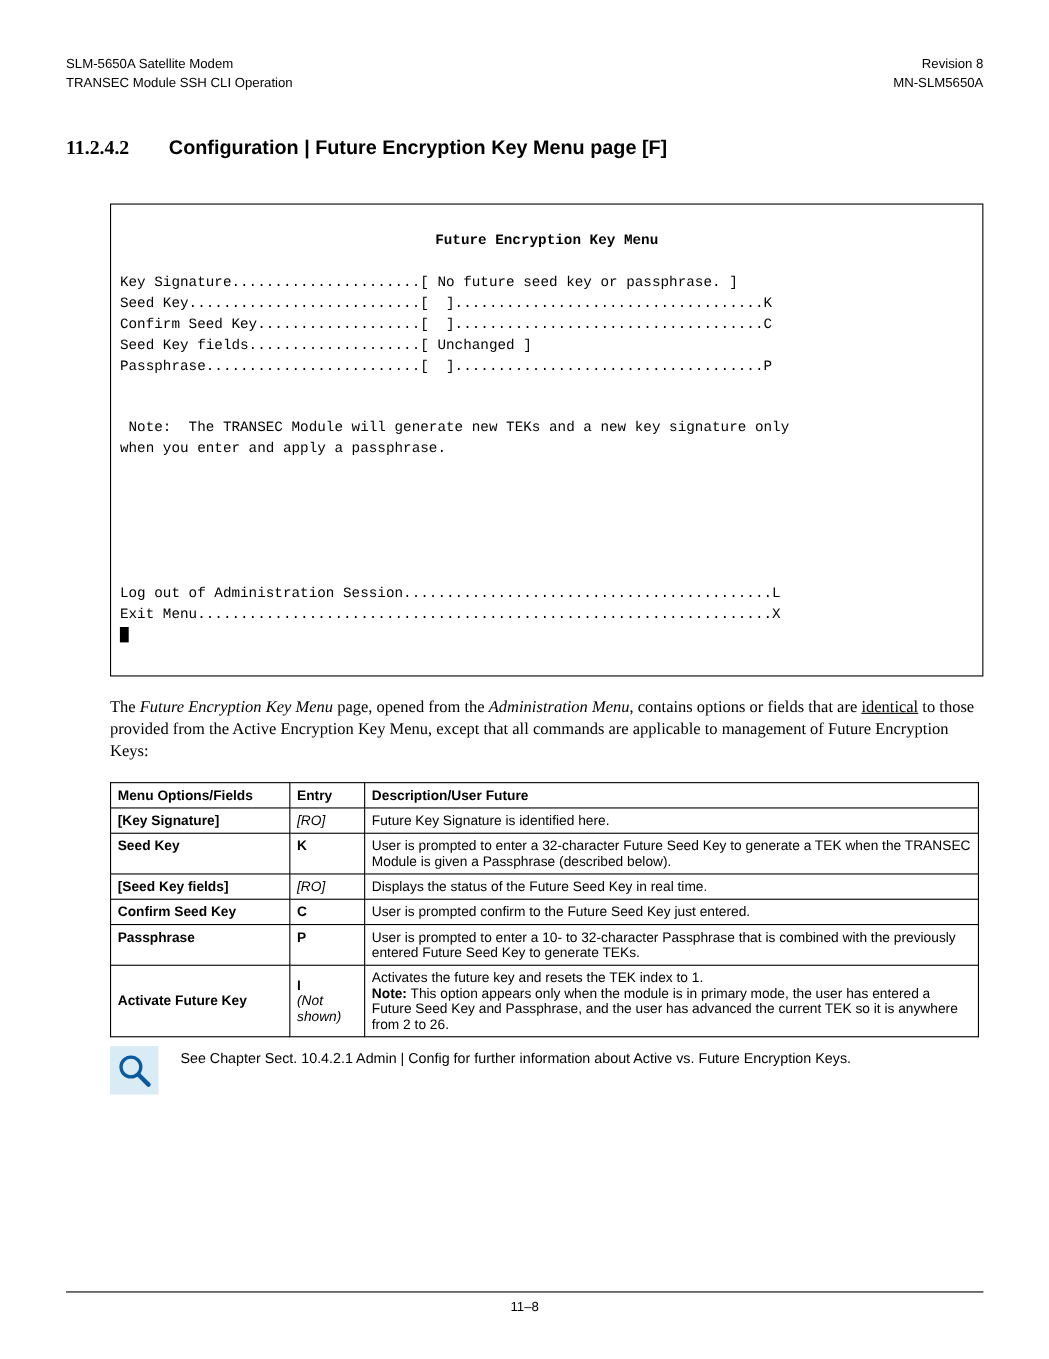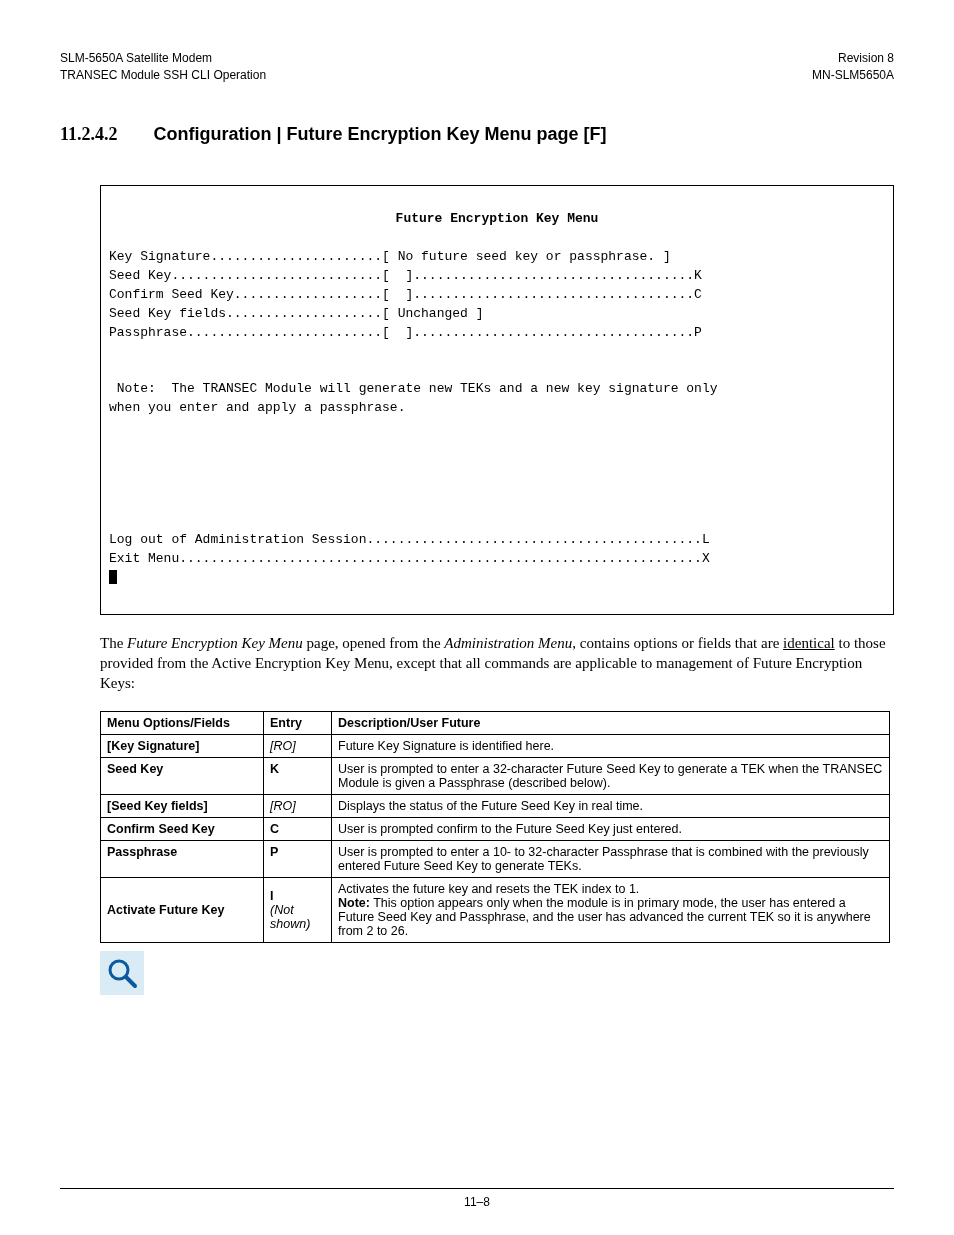--- a/index.html
+++ b/index.html
@@ -95,21 +95,21 @@
     flex-shrink: 0;
   }
   .note-text {
     font-family: Arial, Helvetica, sans-serif;
     font-size: 13px;
     line-height: 1.4;
     padding-top: 2px;
   }
   .footer {
     position: absolute;
-    bottom: 26px;
+    bottom: 40px;
     left: 60px;
     right: 60px;
     text-align: center;
     border-top: 1px solid #000;
     padding-top: 6px;
     font-size: 12px;
   }
 </style>
 </head>
 <body>
@@ -204,19 +204,20 @@
     </tbody>
   </table>
 
   <div class="note-row">
     <div class="icon-box">
       <svg width="34" height="34" viewBox="0 0 34 34">
         <circle cx="14" cy="14" r="9" fill="none" stroke="#0b5aa0" stroke-width="3"></circle>
         <line x1="21" y1="21" x2="30" y2="30" stroke="#0b5aa0" stroke-width="4" stroke-linecap="round"></line>
       </svg>
     </div>
+    <div class="note-text">See Chapter Sect. 10.4.2.1 Admin | Config for further information about Active vs. Future Encryption Keys.</div>
   </div>
 
   <div class="footer">
     <span>11–8</span>
   </div>
 
 </div>
 
 </body></html>

